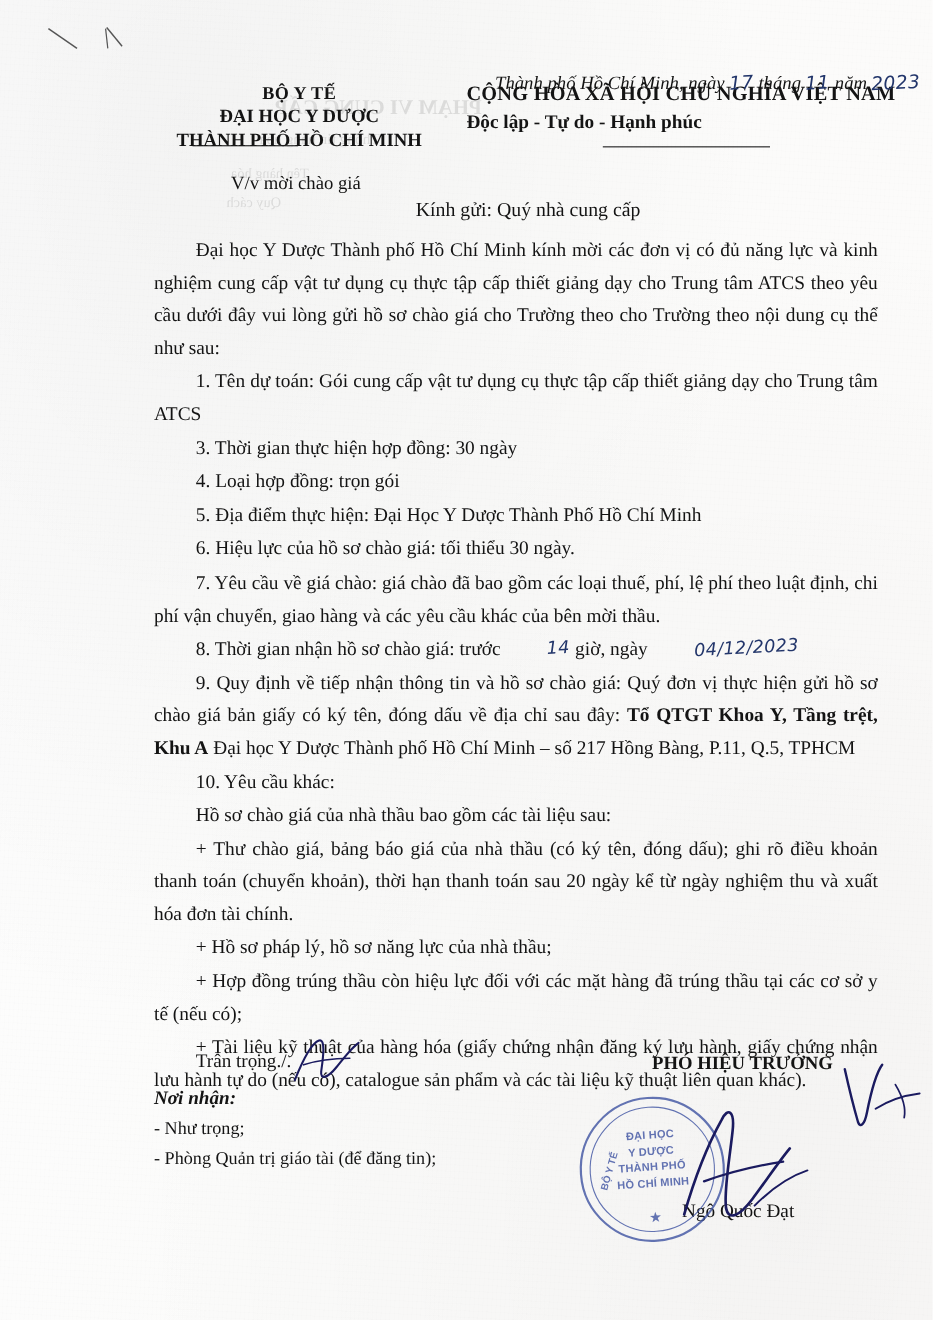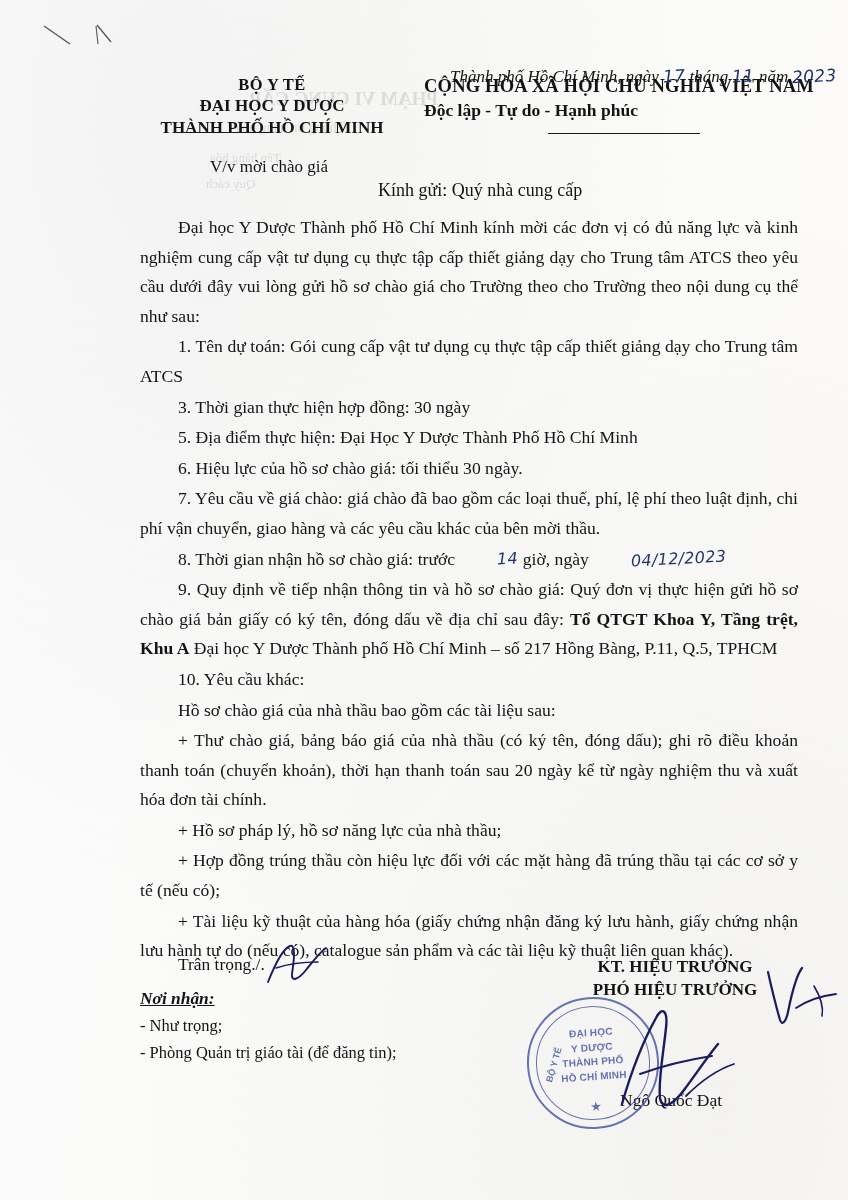--- a/index.html
+++ b/index.html
@@ -147,21 +147,20 @@
     top: 930px;
     width: 680px;
     font-size: 17.4px;
     line-height: 28px;
   }
   .tran-trong { text-indent: 38px; margin-top: 20px; }
   .noinhan {
     font-weight: bold;
     font-style: italic;
     margin-top: 6px;
-    text-decoration: underline;
   }
   .recv-line { font-size: 16.5px; line-height: 27px; }
 
   .right-sign {
     position: absolute;
     left: 560px;
     top: 955px;
     width: 230px;
     text-align: center;
     font-weight: bold;
@@ -283,20 +282,21 @@
     <span>năm</span>
     <span class="hand big">2023</span>
   </div>
 
   <div class="kinhgui">Kính gửi: Quý nhà cung cấp</div>
 
   <div class="body">
     <p class="ind">Đại học Y Dược Thành phố Hồ Chí Minh kính mời các đơn vị có đủ năng lực và kinh nghiệm cung cấp vật tư dụng cụ thực tập cấp thiết giảng dạy cho Trung tâm ATCS theo yêu cầu dưới đây vui lòng gửi hồ sơ chào giá cho Trường theo cho Trường theo nội dung cụ thể như sau:</p>
     <p class="ind">1. Tên dự toán: Gói cung cấp vật tư dụng cụ thực tập cấp thiết giảng dạy cho Trung tâm ATCS</p>
     <p class="ind">3. Thời gian thực hiện hợp đồng: 30 ngày</p>
+    <p class="ind">4. Loại hợp đồng: trọn gói</p>
     <p class="ind">5. Địa điểm thực hiện: Đại Học Y Dược Thành Phố Hồ Chí Minh</p>
     <p class="ind">6. Hiệu lực của hồ sơ chào giá: tối thiểu 30 ngày.</p>
     <p class="ind">7. Yêu cầu về giá chào: giá chào đã bao gồm các loại thuế, phí, lệ phí theo luật định, chi phí vận chuyển, giao hàng và các yêu cầu khác của bên mời thầu.</p>
 
     <p class="ind">
       <span>8. Thời gian nhận hồ sơ chào giá: trước</span>
       <span class="hand">14</span>
       <span>giờ, ngày</span>
       <span class="hand">04/12/2023</span>
     </p>
@@ -314,21 +314,20 @@
   </div>
 
   <div class="sig-block">
     <div class="tran-trong">Trân trọng./.</div>
     <div class="noinhan">Nơi nhận:</div>
     <div class="recv-line">- Như trọng;</div>
     <div class="recv-line">- Phòng Quản trị giáo tài (để đăng tin);</div>
   </div>
 
   <div class="right-sign">
-    <div>KT. HIỆU TRƯỞNG</div>
     <div>PHÓ HIỆU TRƯỞNG</div>
   </div>
   <div class="signer-name">Ngô Quốc Đạt</div>
 
   <div class="stamp">
     <div class="stamp-text">
       <div>ĐẠI HỌC</div>
       <div>Y DƯỢC</div>
       <div>THÀNH PHỐ</div>
       <div>HỒ CHÍ MINH</div>

